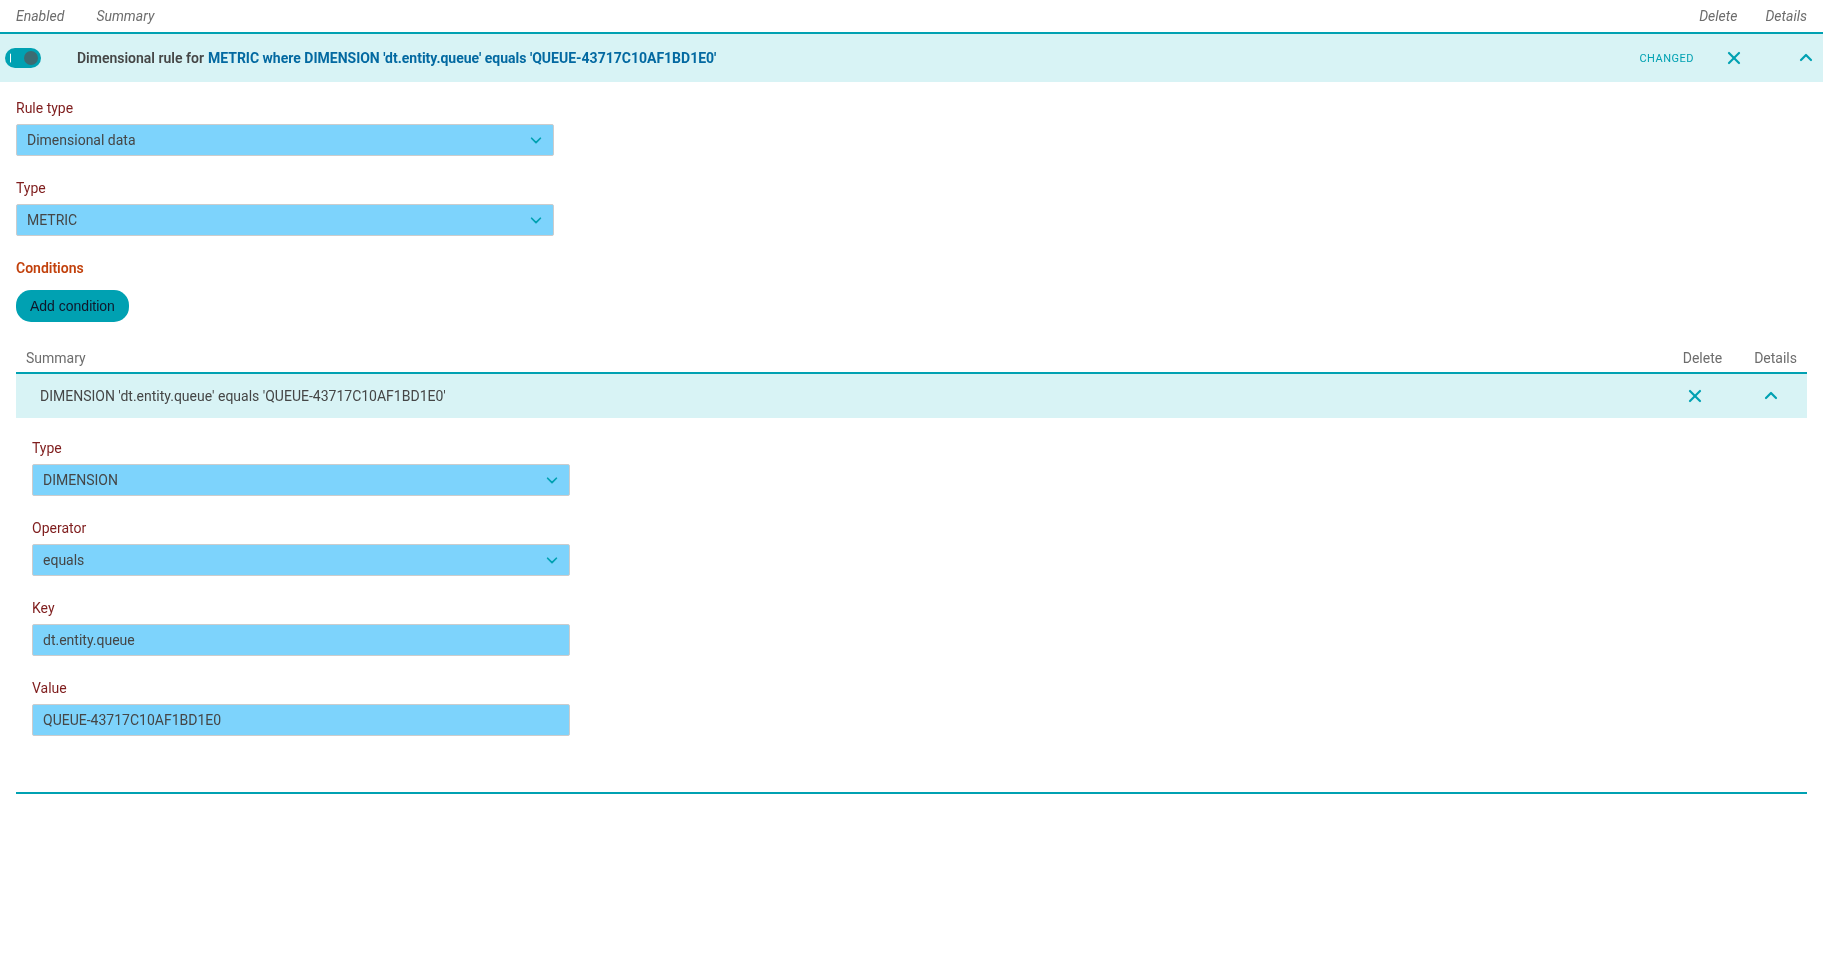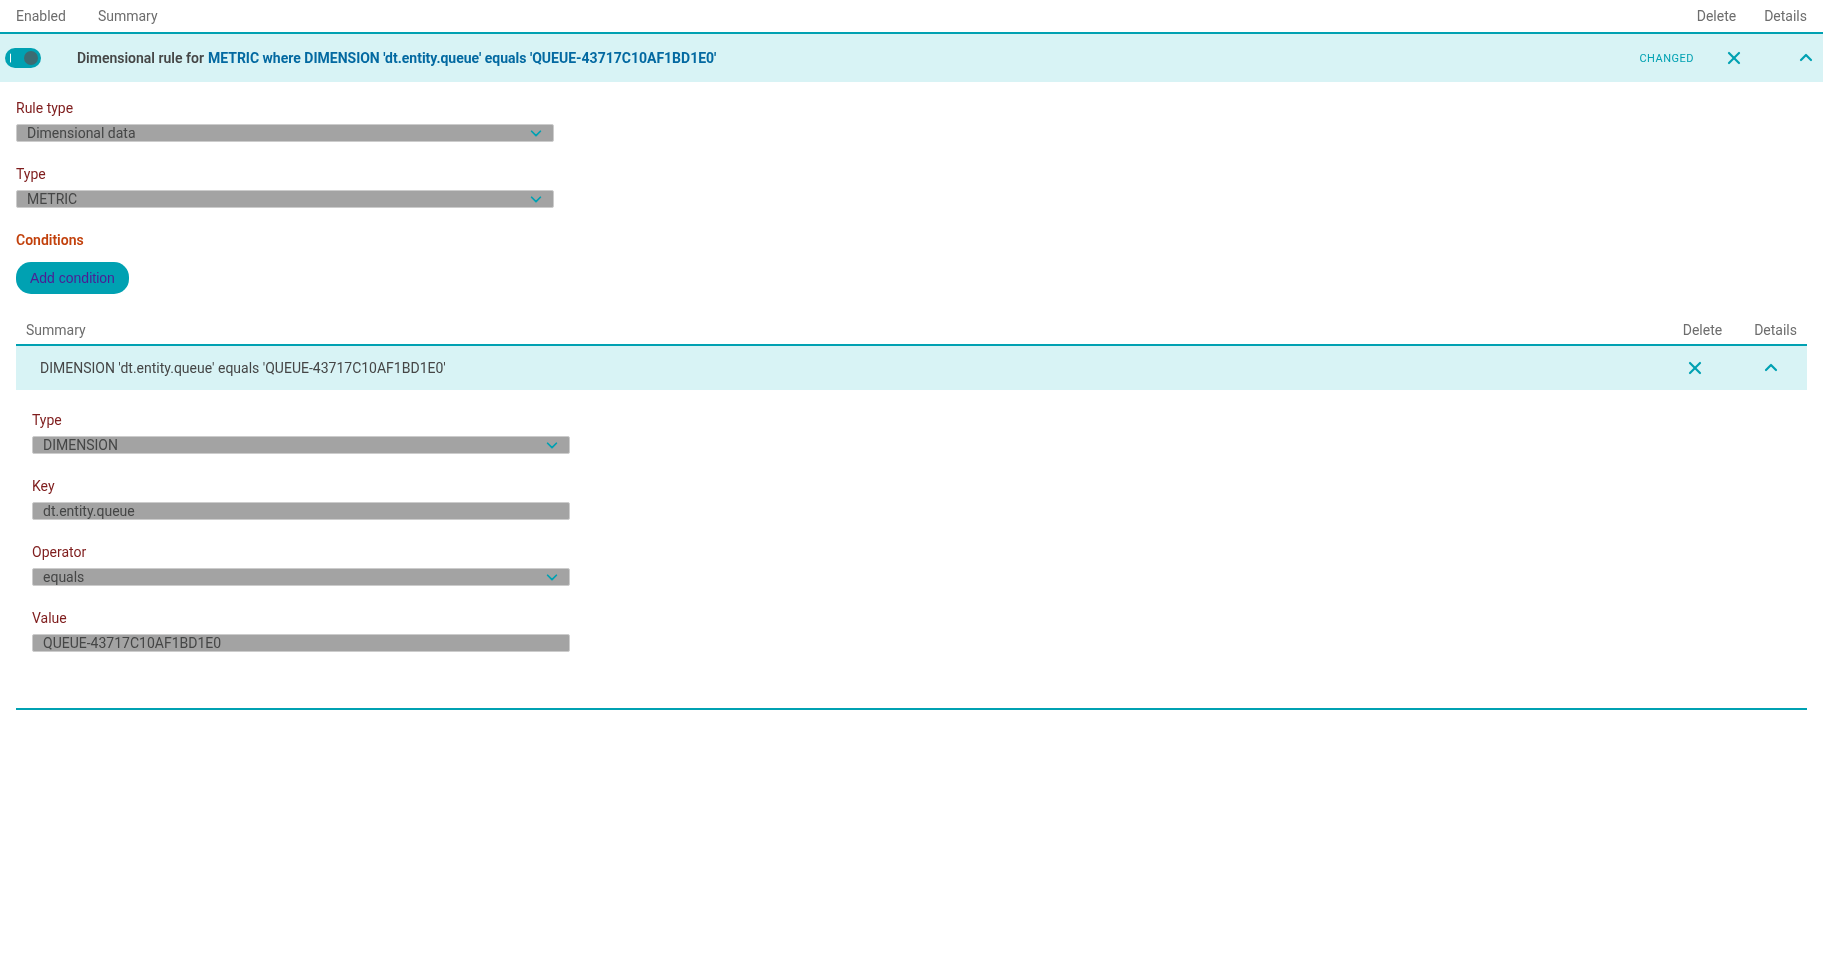--- a/index.html
+++ b/index.html
@@ -33,20 +33,21 @@
   .top-header-row .right {
     margin-left: auto;
     display: flex;
     align-items: center;
     gap: 28px;
     color: #525252;
   }
   .header-label {
     font-size: 14px;
     color: #6d6d6d;
+    font-style: italic;
   }
   
   .rule-bar {
     display: flex;
     align-items: center;
     background: #d8f3f5;
     padding: 10px 5px;
     min-height: 48px;
   }
   .toggle {
@@ -127,24 +128,24 @@
     display: block;
   }
   .section-title {
     font-size: 14px;
     font-weight: 600;
     color: #c2410c;
     margin-bottom: 14px;
   }
   .select, .text-input {
     width: 538px;
-    height: 18px;
+    height: 32px;
     border: 1px solid #cccccc;
     border-radius: 2px;
-    background: #a3a3a3;
+    background: #7dd3fc;
     padding: 0 10px;
     font-size: 14px;
     color: #454646;
     display: flex;
     align-items: center;
     justify-content: space-between;
     cursor: pointer;
   }
   .select .select-val {
     flex: 1;
@@ -154,21 +155,21 @@
     display: inline-flex;
   }
   .select .chevron svg { width: 14px; height: 14px; }
   .text-input {
     cursor: text;
     outline: none;
     font-family: inherit;
   }
   .btn-primary {
     background: #00a1b2;
-    color: #4c1d95;
+    color: #0f172a;
     border: none;
     padding: 8px 14px;
     border-radius: 15px;
     font-size: 14px;
     cursor: pointer;
     margin-bottom: 22px;
   }
   
   .cond-header-row {
     display: flex;
@@ -304,37 +305,37 @@
           <span class="select-val">DIMENSION</span>
           <span class="chevron">
             <svg viewBox="0 0 16 16" fill="none" stroke="currentColor" stroke-width="2" stroke-linecap="round" stroke-linejoin="round">
                 <polyline points="3,6 8,11 13,6"></polyline>
               </svg>
           </span>
         </div>
       </div>
 
       <div class="field-group">
-        <label class="field-label">Key</label>
-        <input class="text-input" type="text" value="dt.entity.queue" style="">
-      </div>
-
-      <div class="field-group">
         <label class="field-label">Operator</label>
         <div class="select">
           <span class="select-val">equals</span>
           <span class="chevron">
             <svg viewBox="0 0 16 16" fill="none" stroke="currentColor" stroke-width="2" stroke-linecap="round" stroke-linejoin="round">
                 <polyline points="3,6 8,11 13,6"></polyline>
               </svg>
           </span>
         </div>
       </div>
 
       <div class="field-group">
+        <label class="field-label">Key</label>
+        <input class="text-input" type="text" value="dt.entity.queue" style="">
+      </div>
+
+      <div class="field-group">
         <label class="field-label">Value</label>
         <input class="text-input" type="text" value="QUEUE-43717C10AF1BD1E0" style="">
       </div>
 
     </div>
 
   </div>
 
   <div class="bottom-divider"></div>
 

